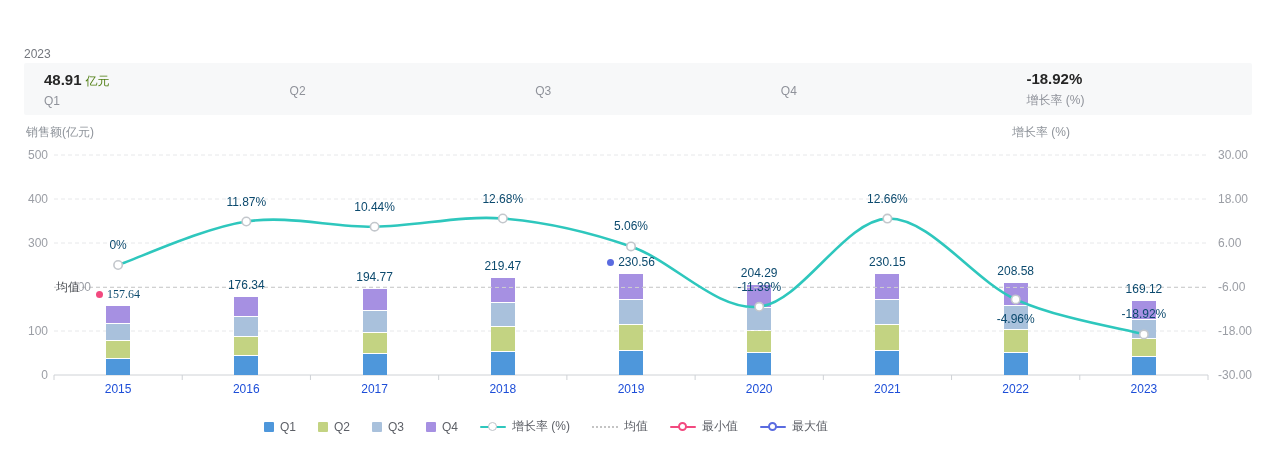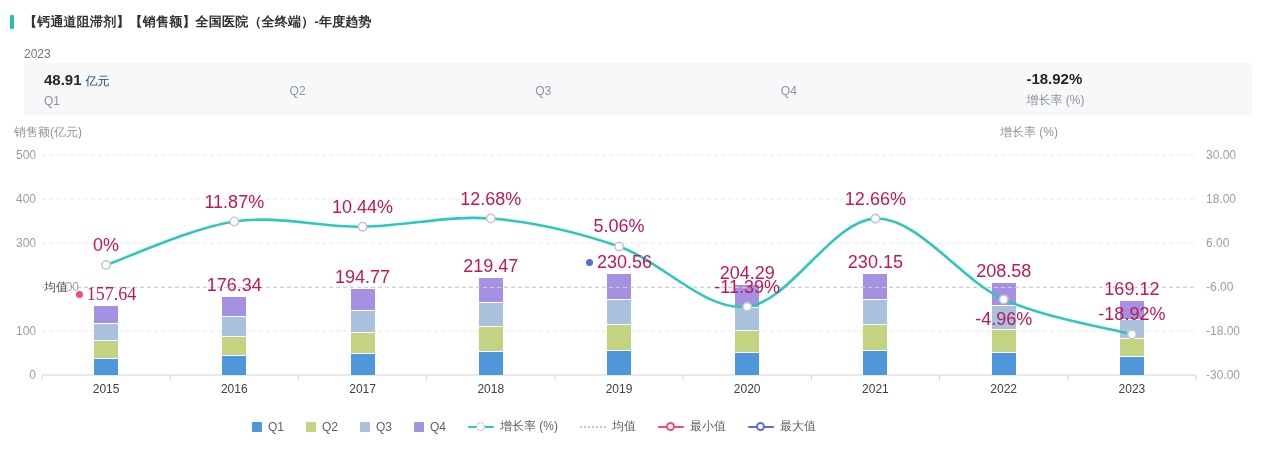--- a/index.html
+++ b/index.html
@@ -6,56 +6,52 @@
   html,body{background:#fff}
   body{width:1264px;height:474px;font-family:"Liberation Sans","DejaVu Sans",sans-serif;position:relative;overflow:hidden}
   .page{position:absolute;left:0;top:0;width:1264px;height:474px}
   .title-row{position:absolute;top:13px;left:10px;display:flex;align-items:center}
   .title-marker{width:4px;height:14px;background:#2bbdb2;border-radius:1px;margin-right:10px}
   .title-text{font-size:13px;font-weight:bold;color:#303133;letter-spacing:.2px}
   .period{position:absolute;top:47px;left:24px;font-size:12px;color:#73767d}
   .summary-card{position:absolute;top:63px;left:24px;width:1228px;height:52px;background:#f7f8f9;border-radius:2px;display:grid;grid-template-columns:repeat(5,1fr);align-items:center}
   .sum-cell{padding-left:20px}
   .sum-val{font-size:15px;font-weight:bold;color:#262626}
-  .sum-unit{font-size:12px;color:#0c4a6e;margin-left:4px;font-weight:normal}
+  .sum-unit{font-size:12px;color:#4d7c0f;margin-left:4px;font-weight:normal}
   .sum-label{font-size:12px;color:#8f929a;margin-top:4px}
-  .chart{position:absolute;top:120px;left:0;width:1068px;height:354px}
+  .chart{position:absolute;top:120px;left:12px;width:1068px;height:354px}
   .axis-title{position:absolute;top:4px;font-size:12px;color:#8f949b}
   .axis-title.left{left:14px}
   .axis-title.right{right:10px}
   svg.layer{position:absolute;left:0;top:0;pointer-events:none}
   #svg-under{z-index:1}
   #bars-layer{position:absolute;left:0;top:0;right:0;bottom:0;z-index:2}
   #svg-over{z-index:3}
   #labels-layer{position:absolute;left:0;top:0;right:0;bottom:0;z-index:4;pointer-events:none}
   .bar{position:absolute;display:flex;flex-direction:column;gap:1px}
   .bar-seg{flex:1}
   .tick-label{position:absolute;font-size:12px;color:#9b9ea5;line-height:14px;white-space:nowrap}
   .tick-label.left{width:36px;text-align:right}
-  .cat-label{position:absolute;font-size:12px;color:#404040;text-align:center;line-height:14px}
-  .val-label{position:absolute;font-size:18px;color:#be185d;line-height:15px;white-space:nowrap;display:flex;align-items:center;justify-content:center}
+  .cat-label{position:absolute;font-size:12px;color:#1d4ed8;text-align:center;line-height:14px}
+  .val-label{position:absolute;font-size:12px;color:#0c4a6e;line-height:15px;white-space:nowrap;display:flex;align-items:center;justify-content:center}
   .dot{width:7px;height:7px;border-radius:50%;display:inline-block;margin-right:4px;flex:none}
   .mean-label{position:absolute;font-size:12px;color:#4c4f54;line-height:14px;background:rgba(255,255,255,.6)}
   .legend{position:absolute;top:298px;left:0;width:100%;display:flex;justify-content:center;align-items:center;gap:22px;z-index:5}
   .legend-item{display:flex;align-items:center;gap:6px;cursor:pointer}
   .legend-label{font-size:12px;color:#5c5f66}
   .lg-square{width:10px;height:10px;border-radius:1px;flex:none}
   .lg-wrap{position:relative;width:26px;height:9px;flex:none}
   .lg-bar{position:absolute;top:3.5px;left:0;width:26px;height:2px;border-radius:1px}
   .lg-circle{position:absolute;left:8px;top:0;width:9px;height:9px;border-radius:50%;background:#fff}
   .lg-dotted{width:26px;height:0;border-top:2px dotted #c4c4c4;flex:none}
 </style>
 </head>
 <body>
 
 <div class="page">
-  <div class="title-row">
-    <span class="title-marker"></span>
-    <span class="title-text">【钙通道阻滞剂】【销售额】全国医院（全终端）-年度趋势</span>
-  </div>
   <div class="period">2023</div>
   <div class="summary-card" id="summary-card">
       <div class="sum-cell">
         <div><span class="sum-val">48.91</span><span class="sum-unit">亿元</span></div>
         <div class="sum-label">Q1</div>
       </div>
       <div class="sum-cell">
         <div class="sum-label">Q2</div>
       </div>
       <div class="sum-cell">

